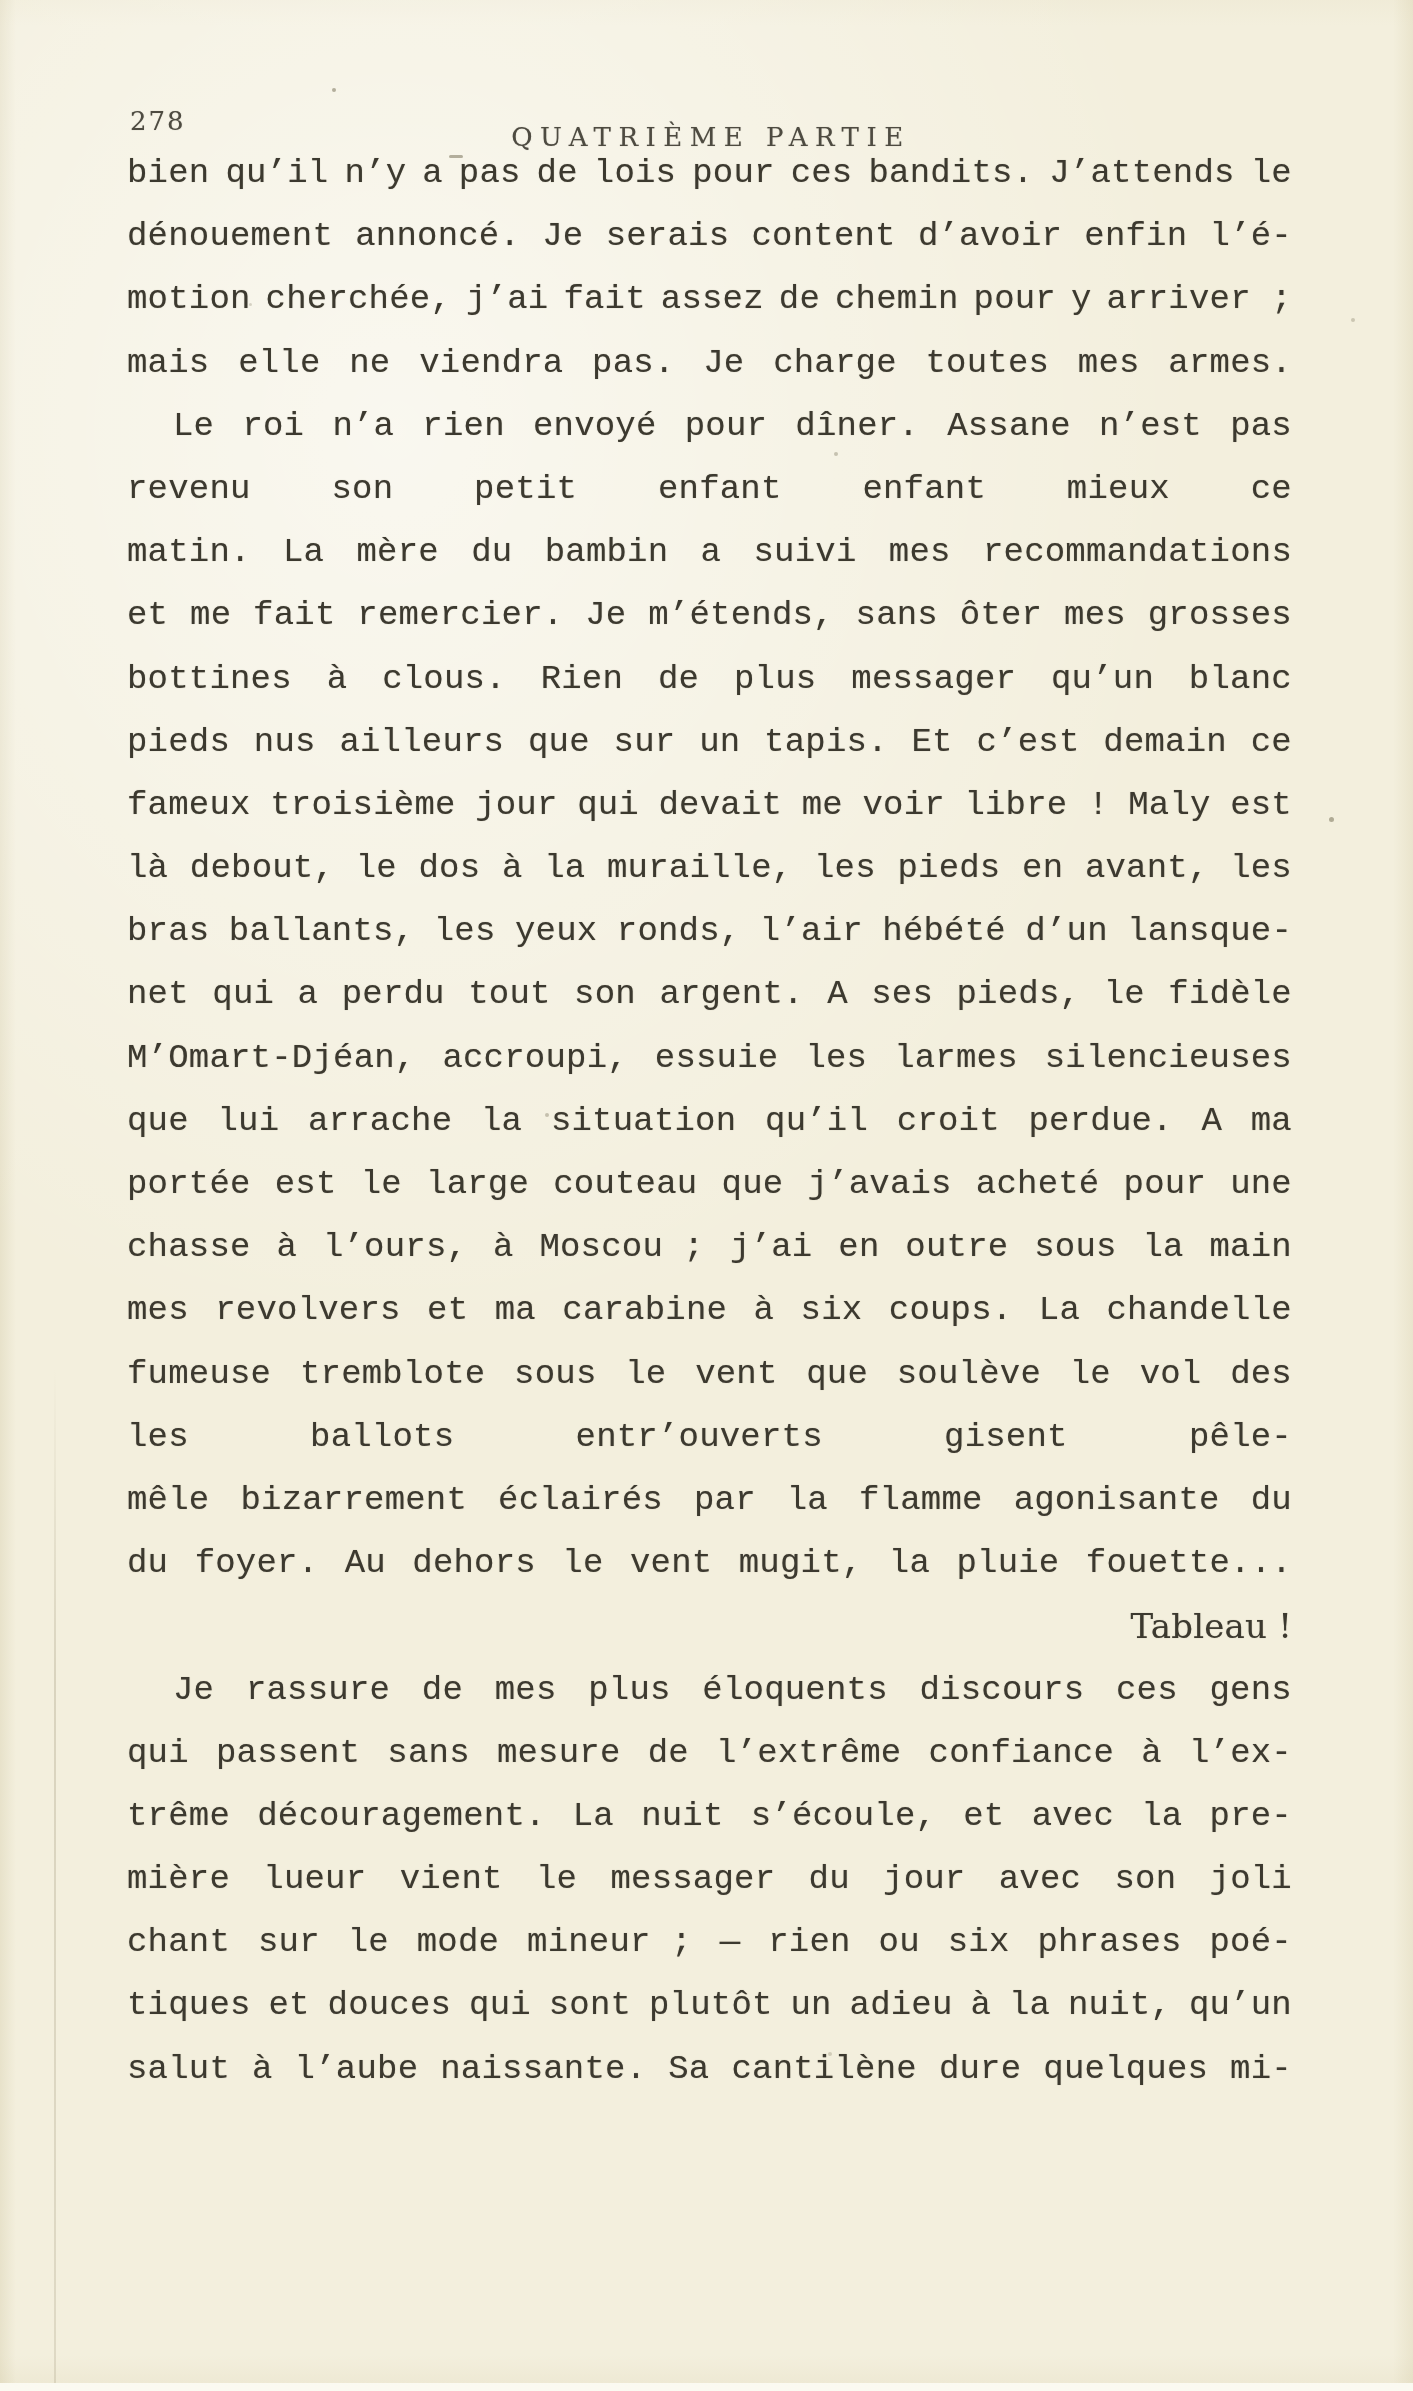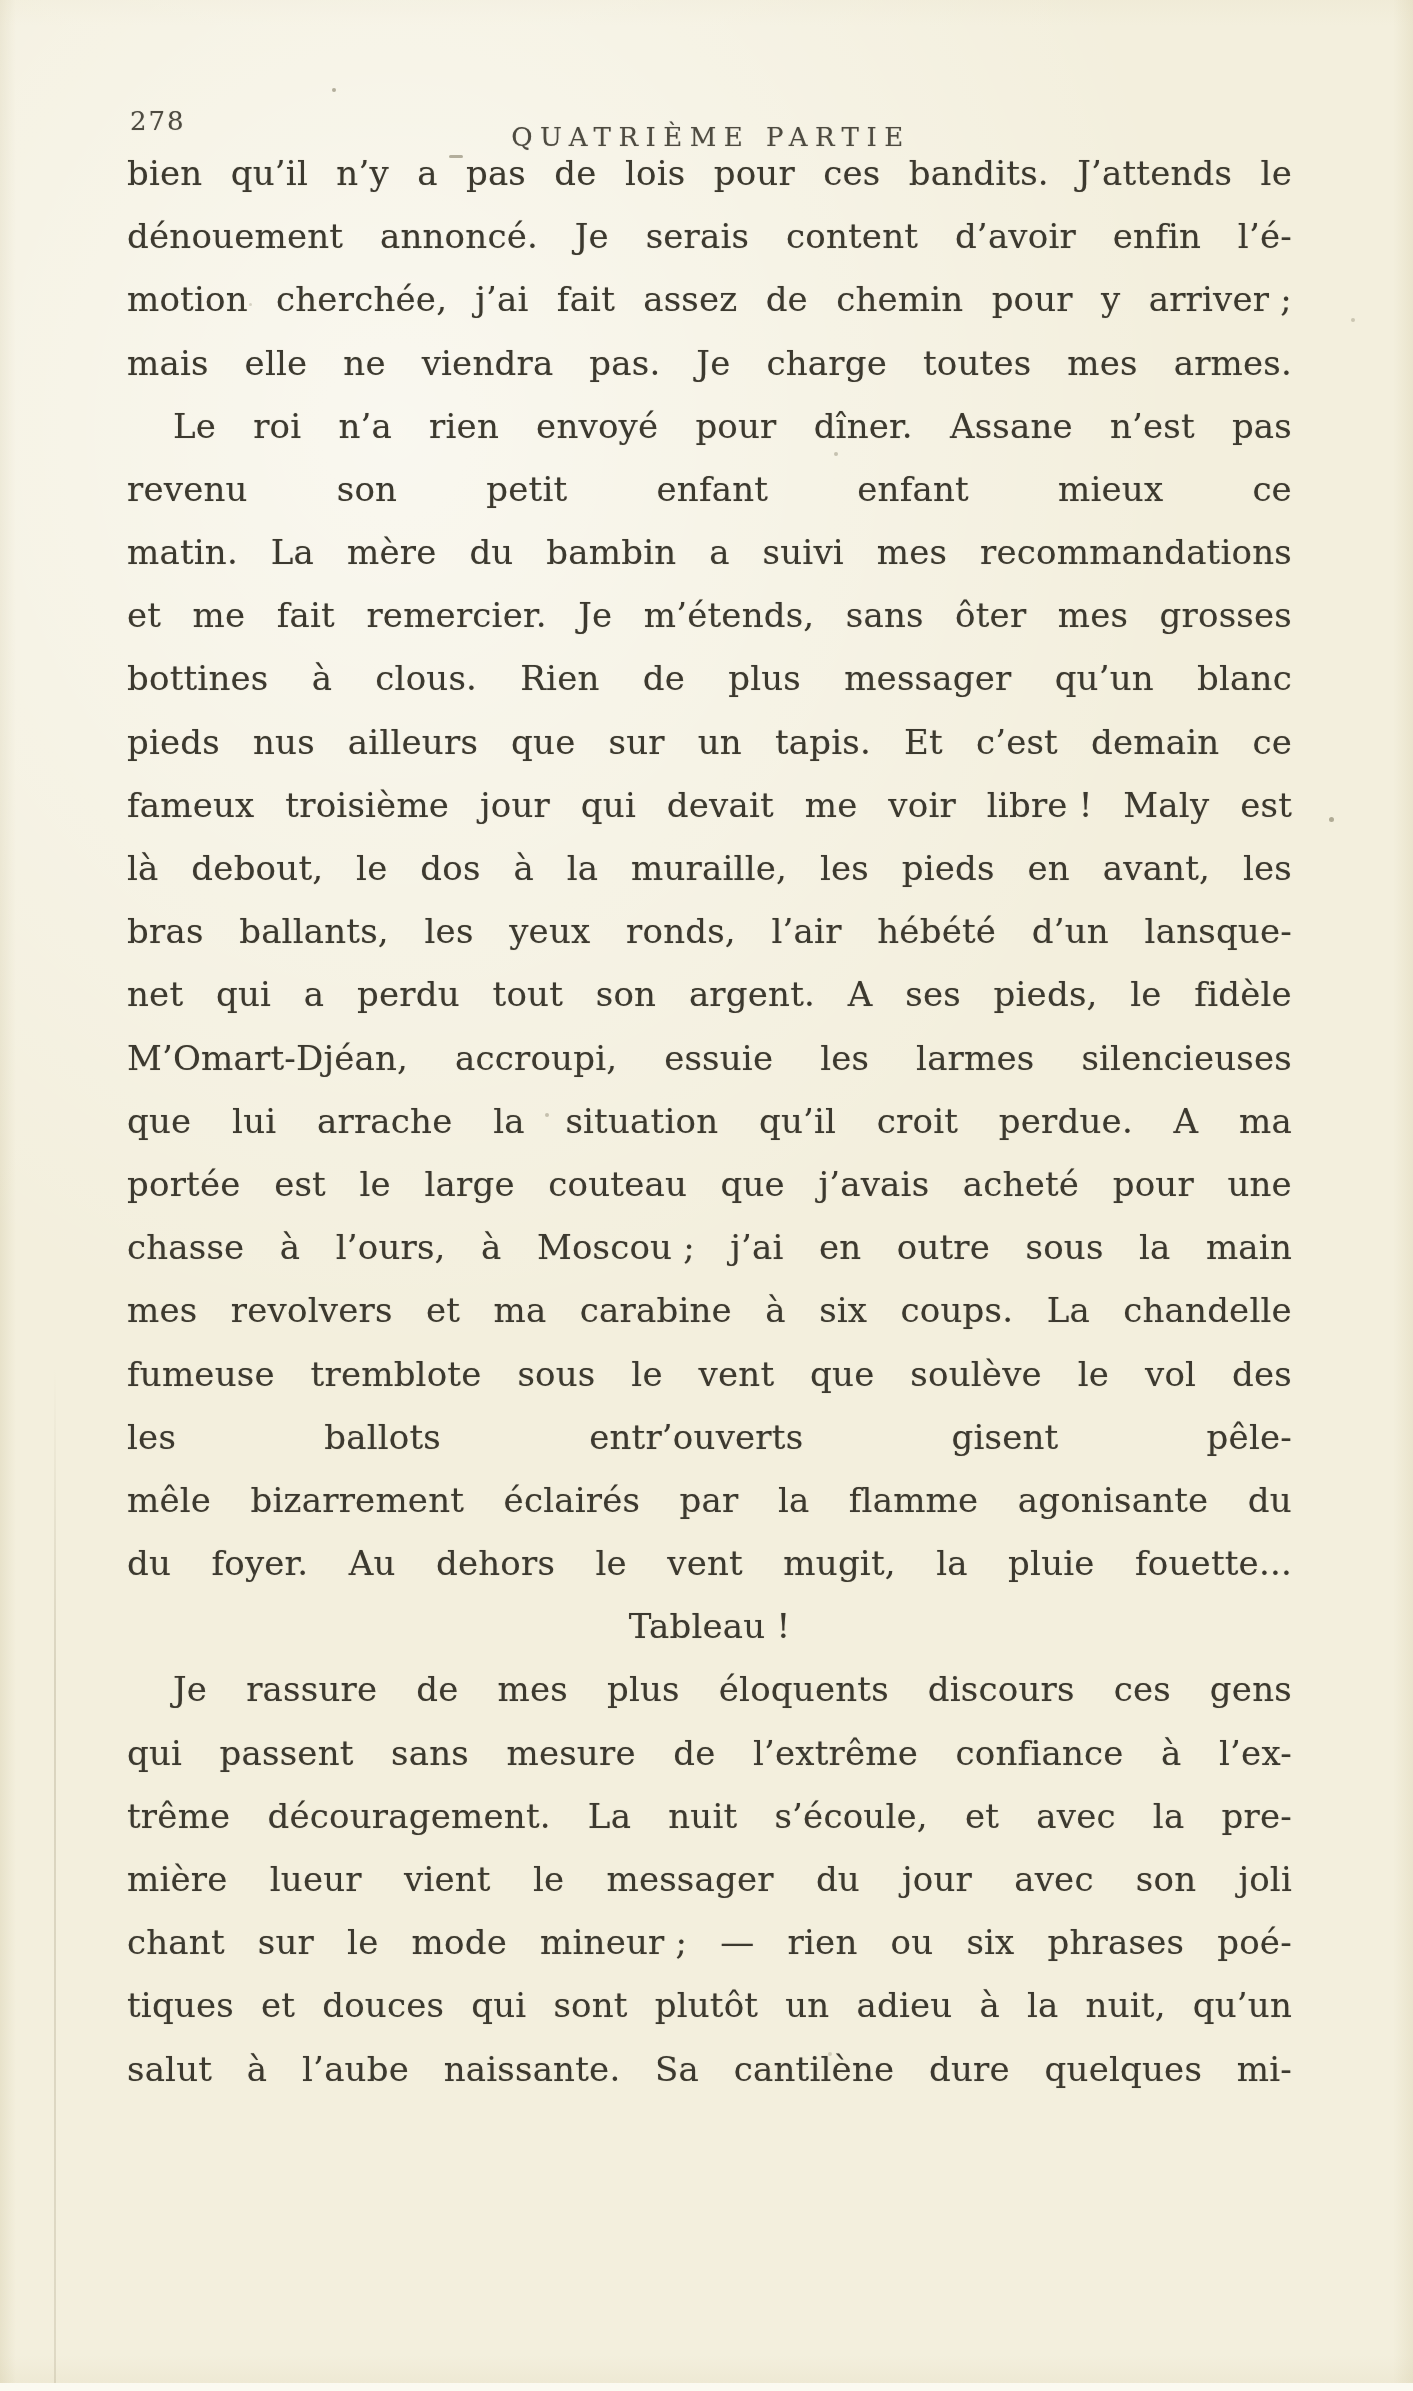--- a/index.html
+++ b/index.html
@@ -62,25 +62,26 @@
     text-shadow: 0 0 1px rgba(70,65,50,0.38);
   }
   .line {
     height: 63.2px;
     line-height: 63.2px;
     white-space: nowrap;
   }
   .line.justify {
     display: flex;
     justify-content: space-between;
-    align-items: flex-end;
+    align-items: flex-start;
+    font-family: Liberation Mono, monospace;
   }
   .line.left {
     display: block;
-    text-align: center;
+    text-align: right;
   }
   .line.indent {
     padding-left: 46px;
   }
 
   
   .speck {
     position: absolute;
     background: rgba(95,88,62,0.45);
     border-radius: 50%;

